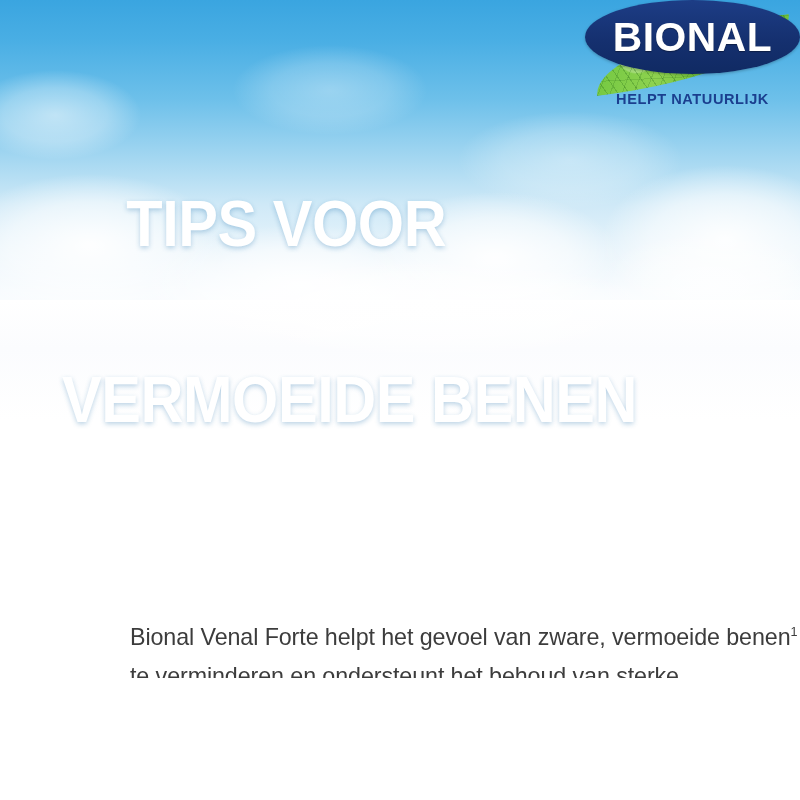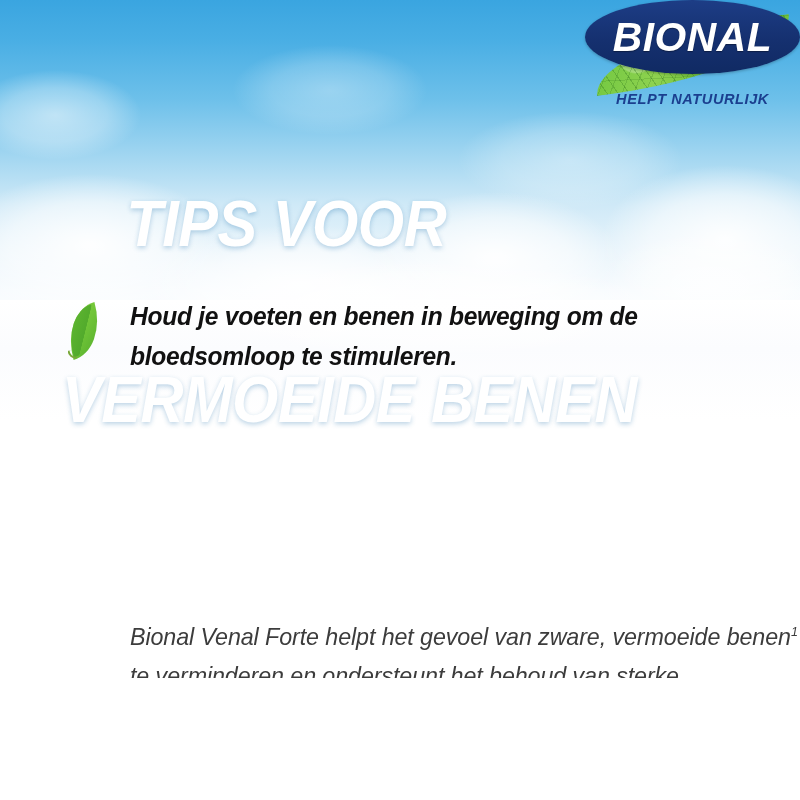--- a/index.html
+++ b/index.html
@@ -12,21 +12,20 @@
     position:relative;
   }
 
   
   .poster {
     position:relative;
     width:800px;
     height:678px;
     overflow:hidden;
     background:#ffffff;
-    font-style:italic;
   }
 
   
   .sky {
     position:absolute;
     left:0; top:0; width:800px; height:330px;
     background:linear-gradient(180deg,
         #3aa5e0 0%,
         #49aee4 12%,
         #6dc0ea 30%,
@@ -244,29 +243,20 @@
     <div class="logo-tag">HELPT NATUURLIJK</div>
   </div>
 
   <div class="headline">
     <span>TIPS VOOR</span>
     <span class="l2">VERMOEIDE BENEN</span>
   </div>
 
   <div class="tips">
 
-    <div class="tip">
-      <div class="tip-leaf">
-        <div class="leaf-shape"></div>
-        <div class="leaf-shade"></div>
-        <div class="leaf-stem"></div>
-      </div>
-      <div class="tip-text">Houd je voeten en benen in beweging om de
-bloedsomloop te stimuleren.</div>
-    </div>
 
 
 
   </div>
 
   <p class="body-copy"><span>Bional Venal Forte helpt het gevoel van zware, vermoeide benen</span><sup>1</sup><span> te verminderen en ondersteunt het behoud van sterke bloedvaten</span><sup>2</sup><span>.</span></p>
 
   <div class="footnotes">
     <span class="fn fn1"><sup>1</sup><span> Muizendoorn en paardenkastanje ondersteunen de bloedcirculatie in benen en voete</span></span>
     <span class="fn fn2"><sup>2</sup><span> Wijnbladeren ondersteunen het behoud van sterke bloedvaten</span></span>

